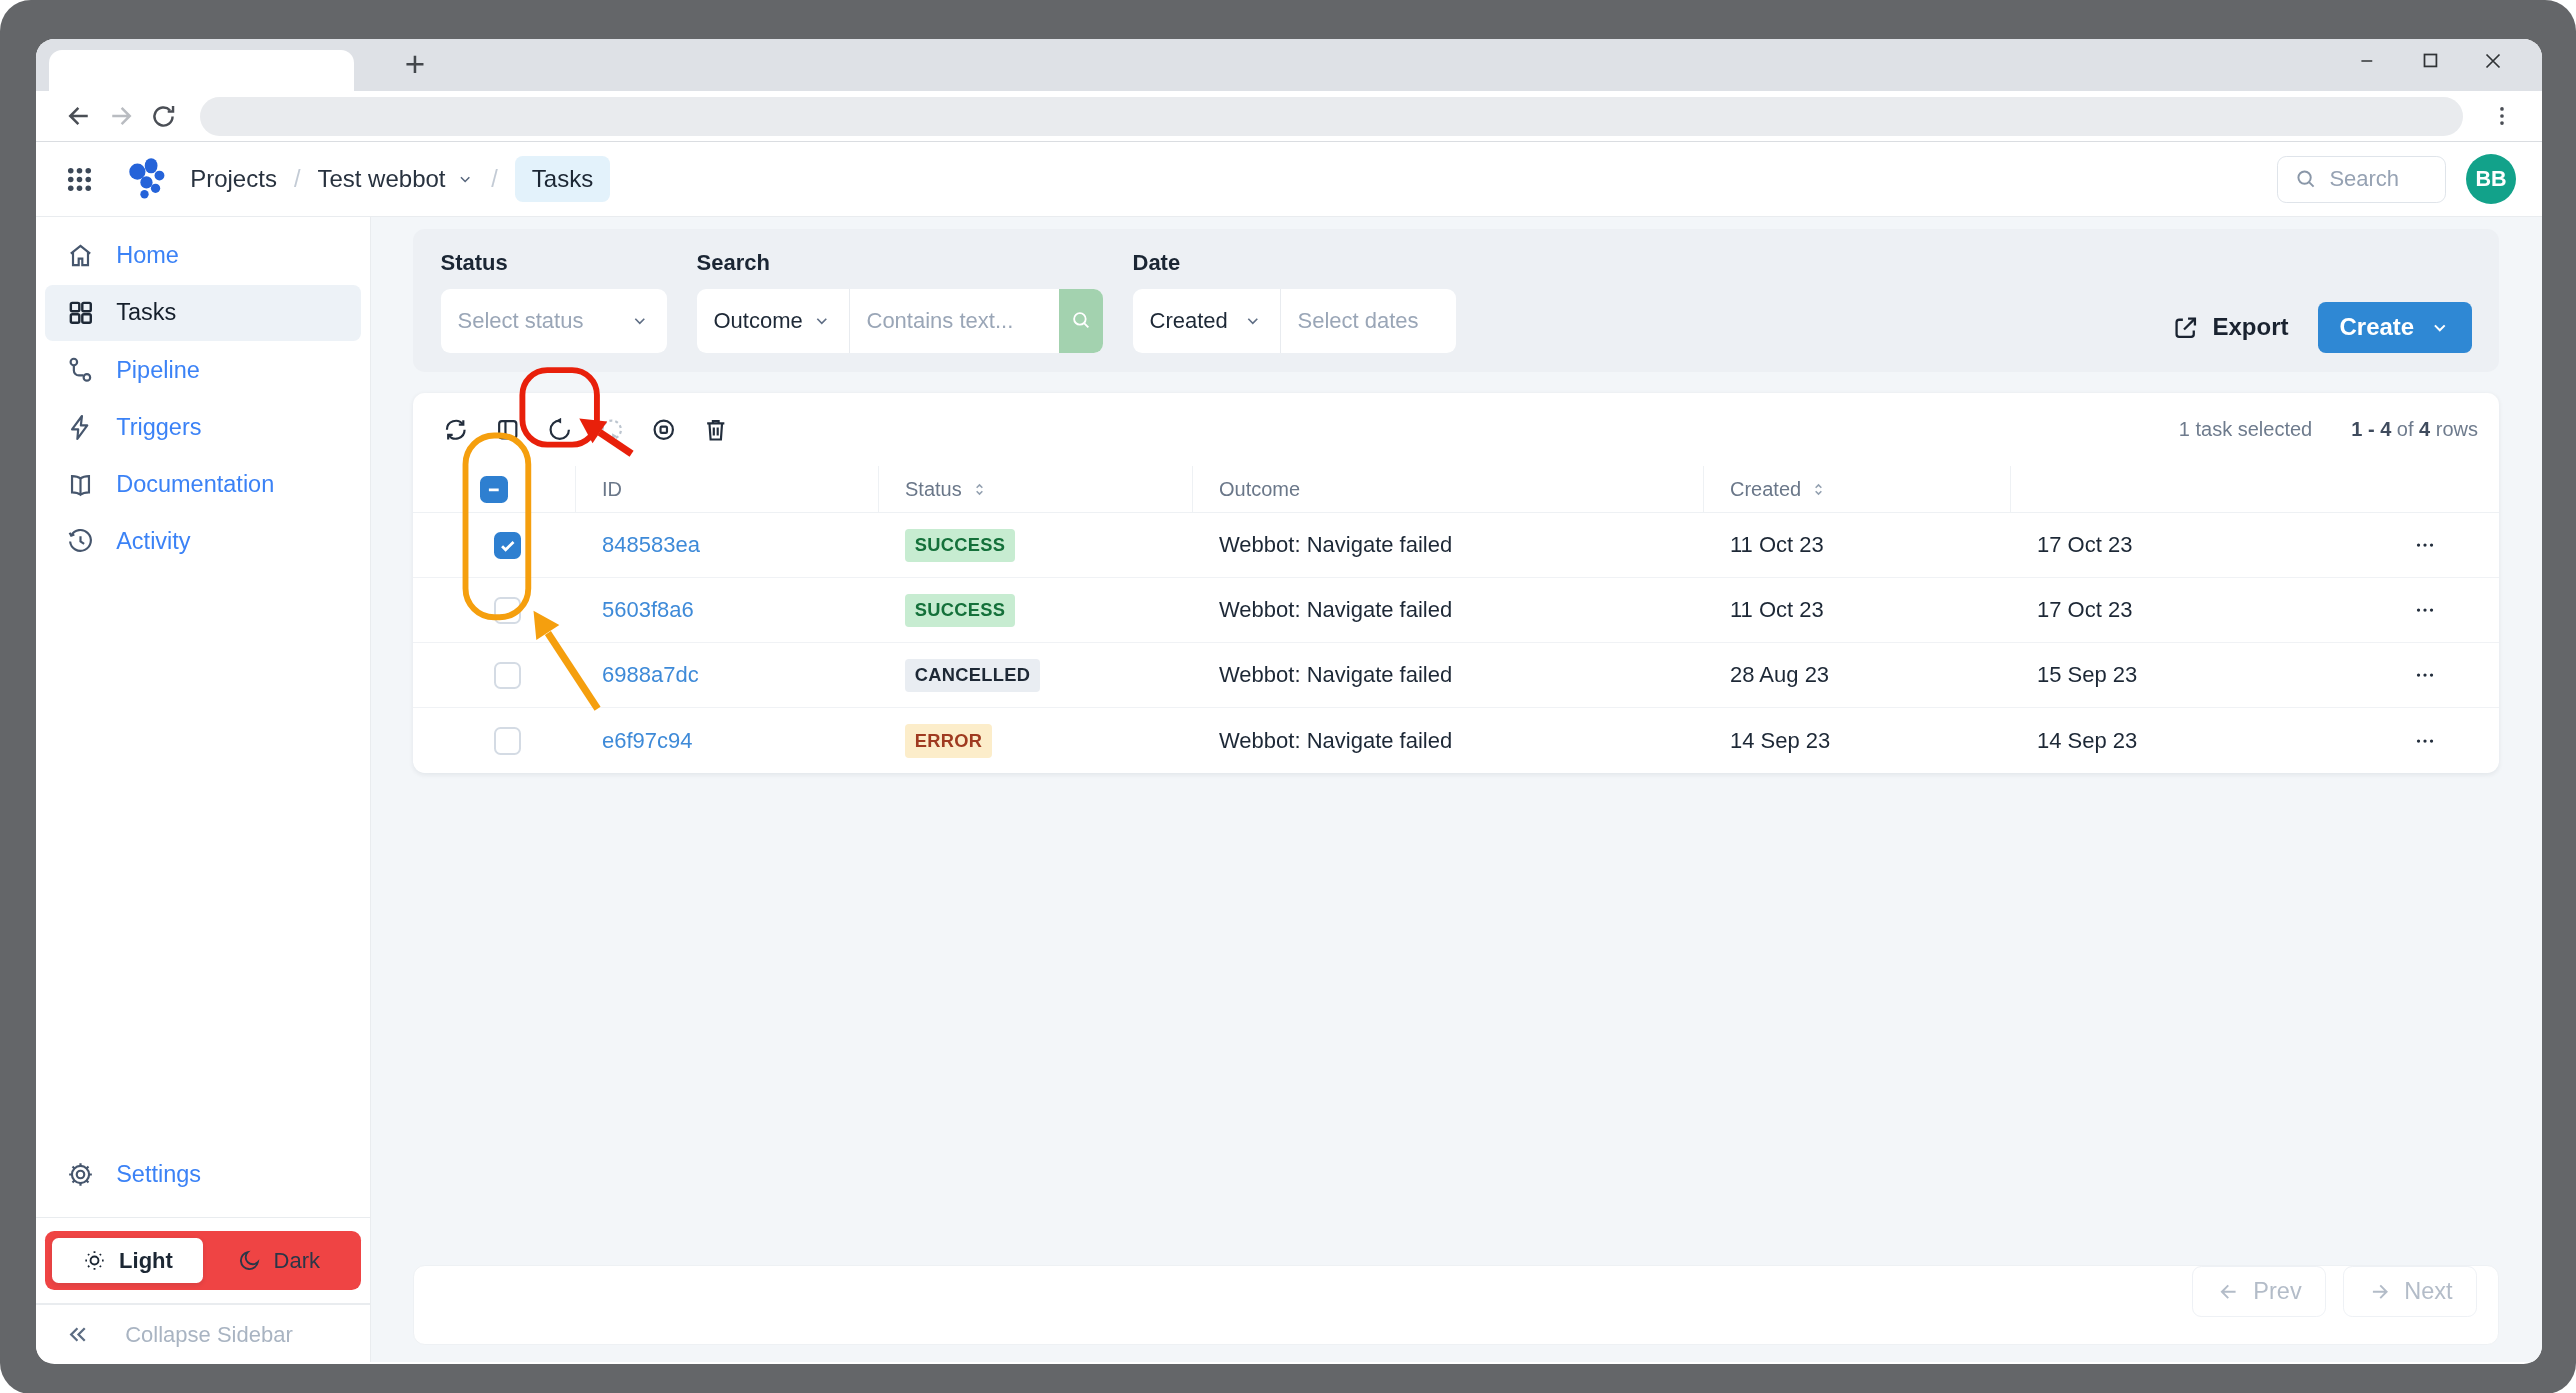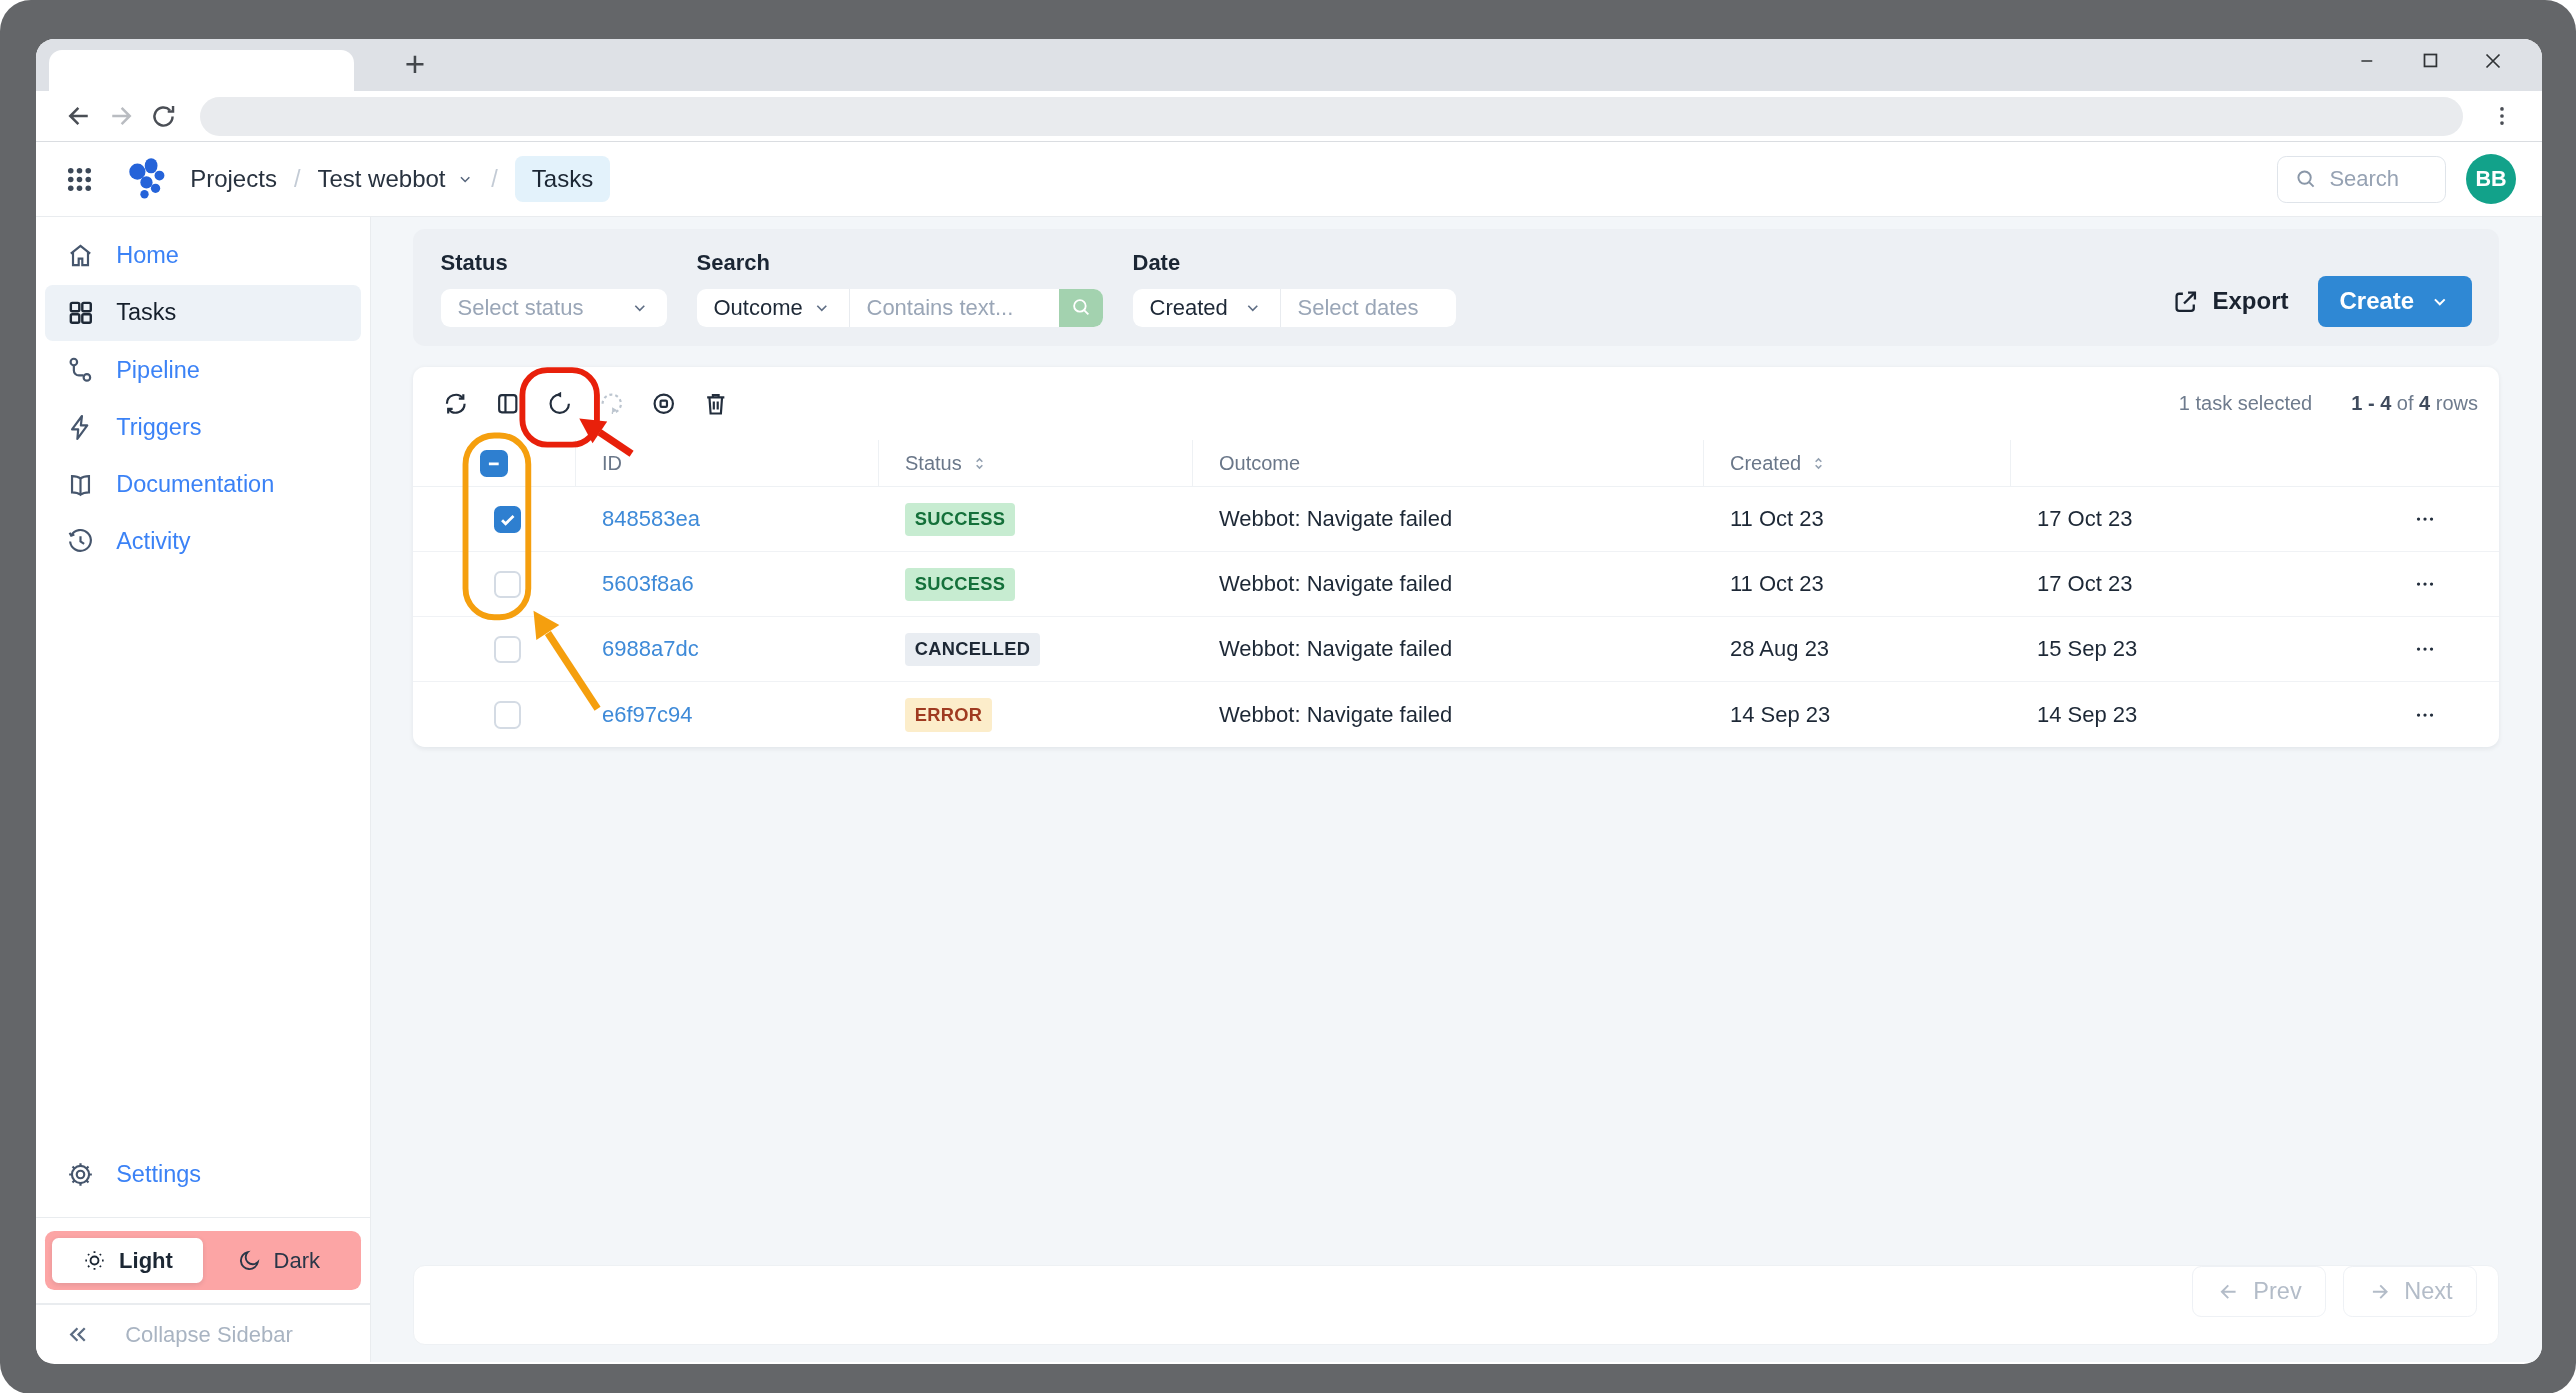--- a/index.html
+++ b/index.html
@@ -48,37 +48,37 @@
 
   
   .sidebar { width:335px; flex:none; background:#fff; border-right:1.3px solid #e9ecef;
              display:flex; flex-direction:column; padding:10.5px 9.2px 14.4px; }
   .nav-item { height:56px; border-radius:7.8px; display:flex; align-items:center; gap:21px;
               padding:0 21px; font-size:23.5px; color:#3b82f6; margin-bottom:1.3px; }
   .nav-item .nicon { color:#46566d; display:flex; flex:none; }
   .nav-item.active { background:#edf2f7; color:#151f2b; }
   .nav-item.active .nicon { color:#1d2836; }
   .side-div { height:1.3px; background:#e9ecef; margin:13px -9.2px; }
-  .theme-toggle { background:#fca5a5; border-radius:9.2px; height:59px; display:flex; padding:7px; }
+  .theme-toggle { background:#ef4444; border-radius:9.2px; height:59px; display:flex; padding:7px; }
   .seg { flex:1; display:flex; align-items:center; justify-content:center; gap:11.8px;
          font-size:22px; color:#2a3647; border-radius:6.5px; }
   .seg .nicon{ display:flex; }
   .seg.sel { background:#fff; font-weight:bold; color:#1c2734; box-shadow:0 1.3px 5.2px rgba(20,30,45,.10); }
   .collapse { display:flex; align-items:center; gap:34px; padding:3.9px 21px 0; }
   .collapse .nicon { color:#5d6d83; display:flex; }
   .collapse span { color:#a9b4c2; font-size:22px; }
 
   
   .main { flex:1; min-width:0; background:#f3f6f9; padding:11.8px 43px 17px 42px;
           display:flex; flex-direction:column; }
 
   .filter-panel { background:#edf0f4; border-radius:11.8px; padding:21px 27.5px 19.6px; display:flex; flex:none; }
   .fgroup { display:flex; flex-direction:column; gap:13px; margin-right:30px; }
   .flabel { font-size:22px; font-weight:bold; color:#1b2634; }
-  .fcontrol { height:38px; background:#fff; border-radius:9.2px; display:flex; align-items:center; overflow:hidden; }
+  .fcontrol { height:64px; background:#fff; border-radius:9.2px; display:flex; align-items:center; overflow:hidden; }
   .sel-status { width:226px; justify-content:space-between; padding:0 17px; }
   .ph { color:#9aa6b7; font-size:22px; }
   .val { color:#1d2836; font-size:22px; }
   .chev { color:#5f6e85; display:flex; }
   .part { display:flex; align-items:center; height:100%; }
   .part.bordered { border-right:1.3px solid #e8ebef; }
   .outcome { width:153px; justify-content:space-between; padding:0 17px; }
   .contains { width:209px; padding:0 17px; }
   .greenbtn { width:44px; height:100%; background:#a3d2af; display:flex; align-items:center;
               justify-content:center; color:#fff; }

